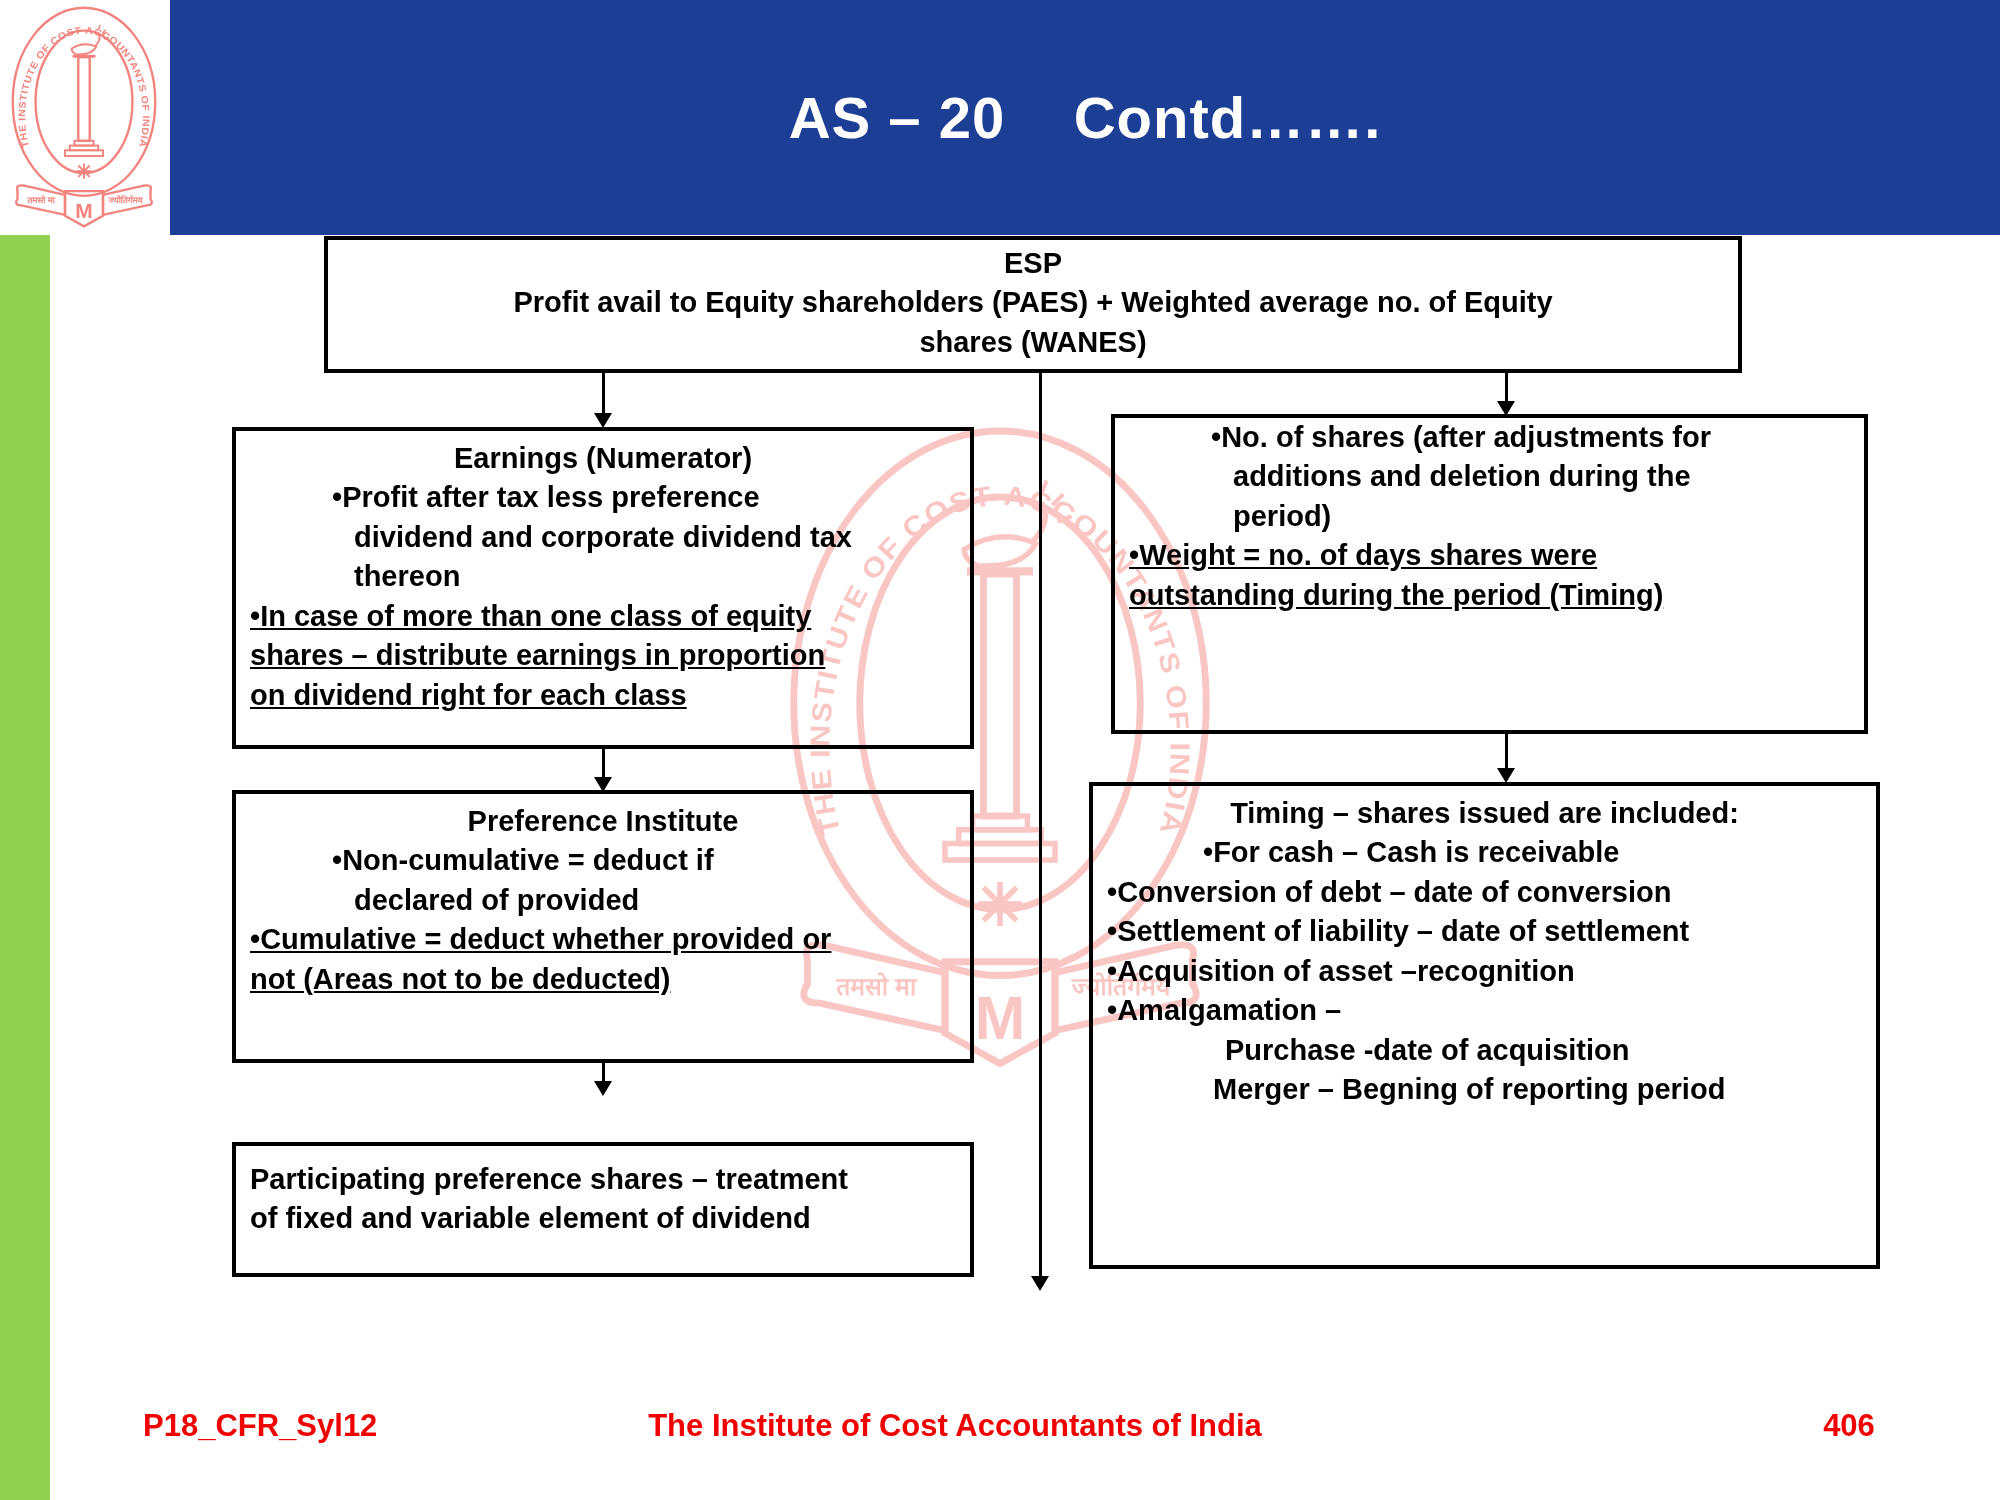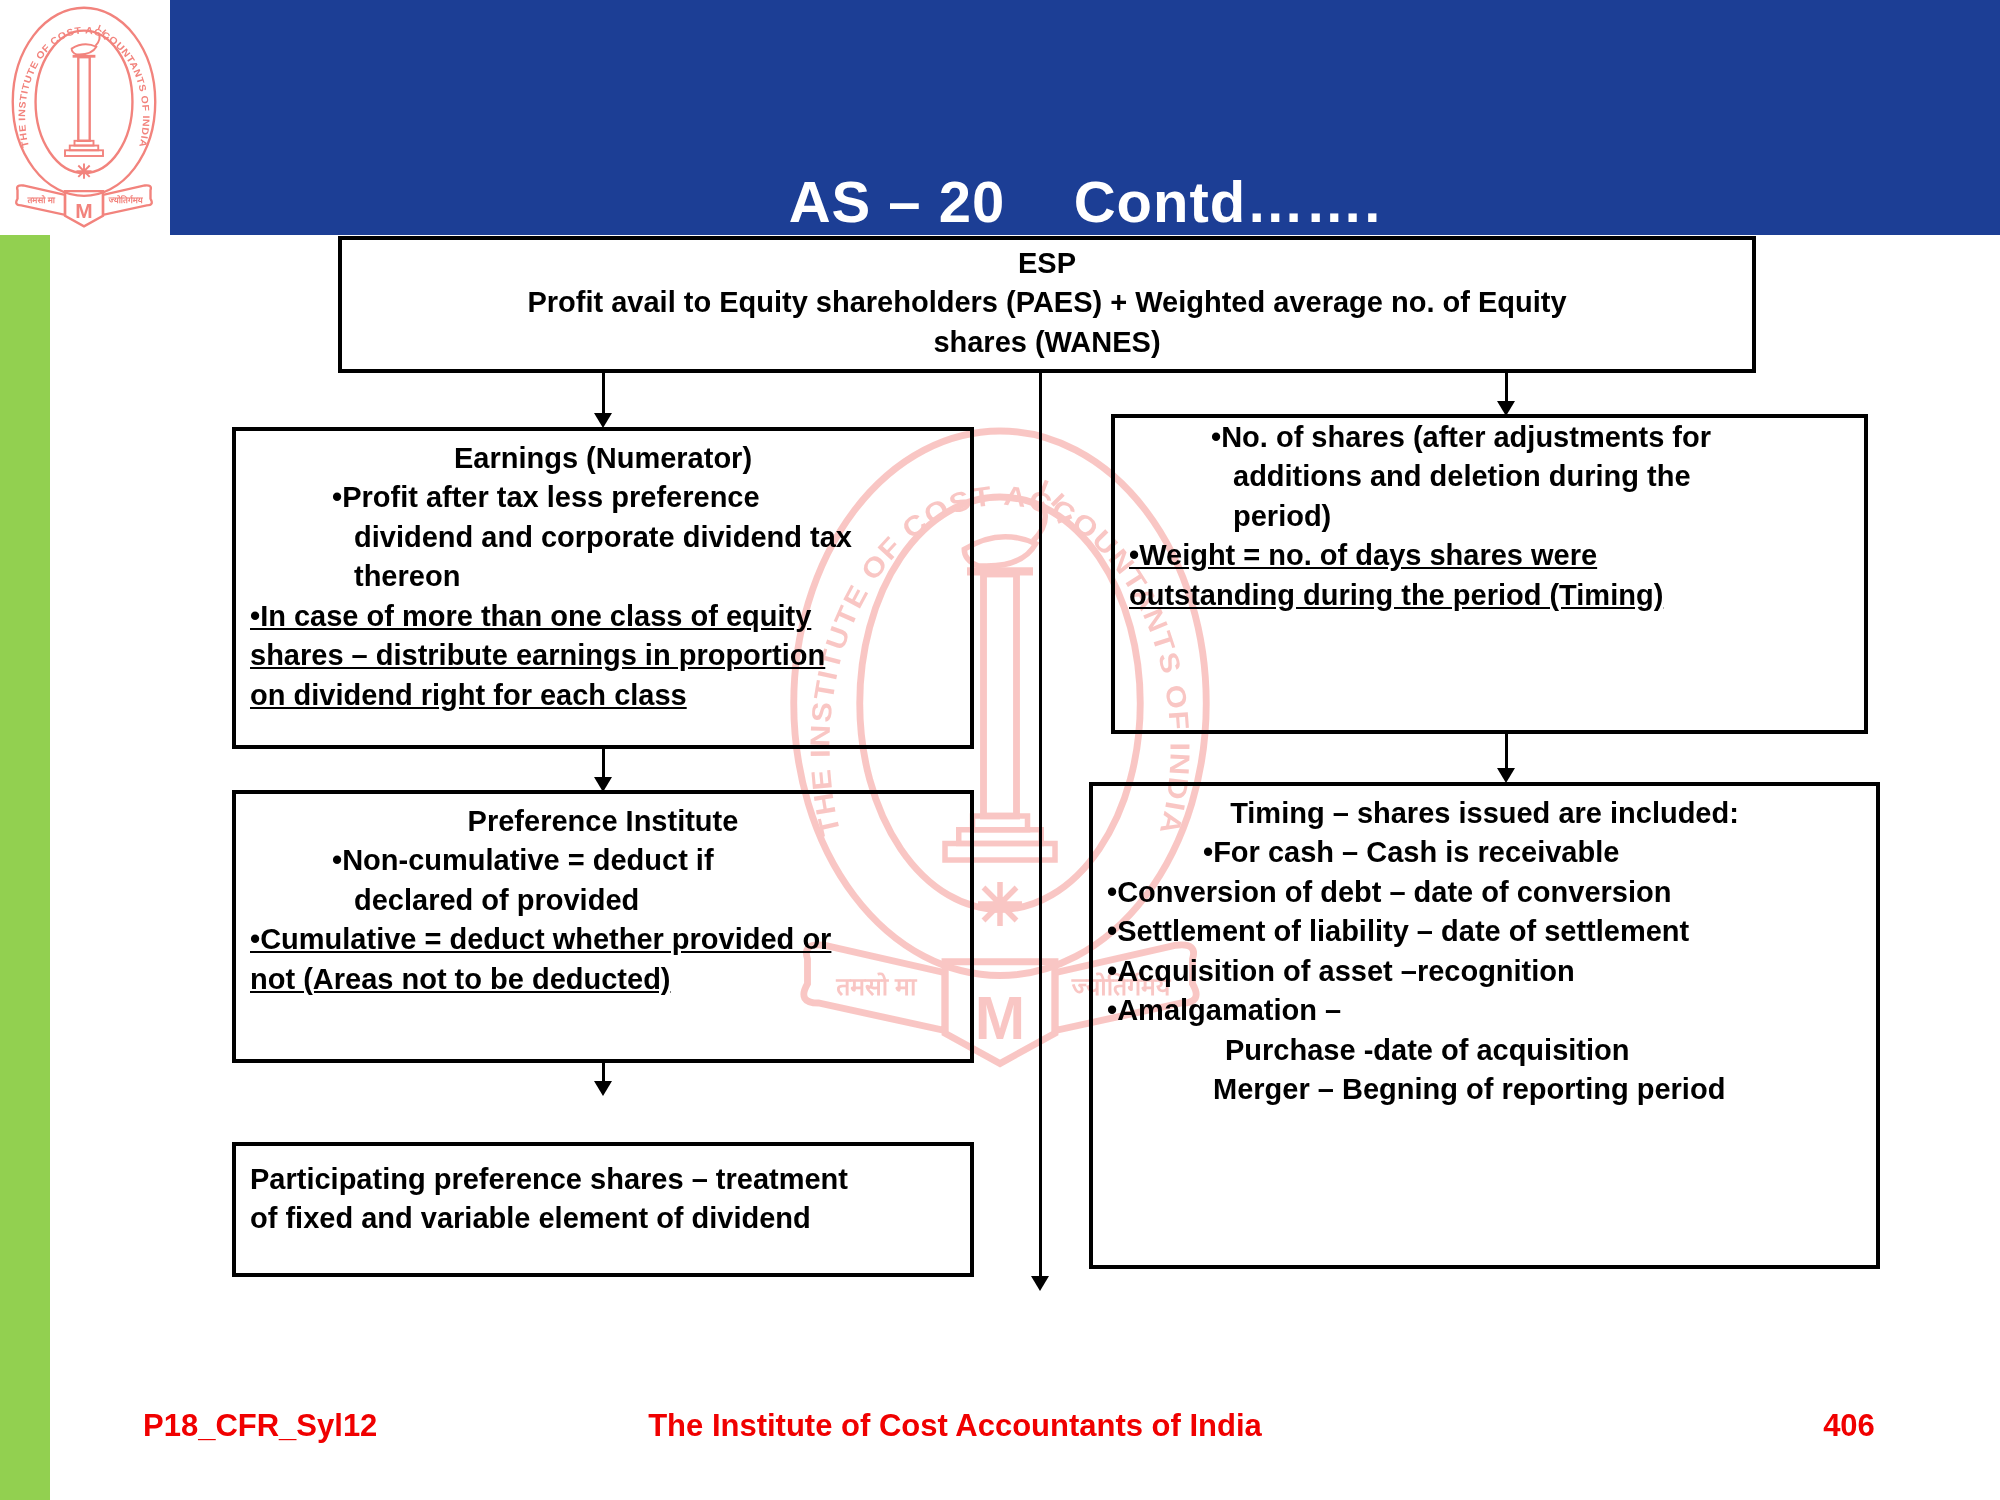--- a/index.html
+++ b/index.html
@@ -8,21 +8,21 @@
     --footer-red:#F00000;
     --logo-pink:#F2837D;
   }
   html,body{margin:0;padding:0;background:#fff;}
   .slide{
     position:relative;width:2000px;height:1500px;background:#fff;overflow:hidden;
     font-family:"Liberation Sans","DejaVu Sans",sans-serif;font-weight:700;color:#000;
   }
   
   .header{position:absolute;left:170px;top:0;width:1830px;height:235px;
-    background:var(--header-blue);display:flex;align-items:flex-end;justify-content:center;}
+    background:var(--header-blue);display:flex;align-items:center;justify-content:center;}
   .slide-title{color:#fff;font-size:58px;letter-spacing:1px;white-space:pre;}
   
   .stripe{position:absolute;left:0;top:235px;width:50px;height:1265px;background:var(--stripe-green);}
   
   .corner-logo{position:absolute;left:8px;top:4px;color:var(--logo-pink);}
   .watermark{position:absolute;left:780px;top:420px;color:var(--logo-pink);opacity:.45;}
   
   .fc-box{position:absolute;border:4px solid #000;background:transparent;
     font-size:29px;line-height:1.36;box-sizing:border-box;}
   .fc-box p{margin:0;}
@@ -89,21 +89,21 @@
   <div class="header">
     <div class="slide-title">AS – 20    Contd…….</div>
   </div>
 
   <div class="stripe"></div>
 
   <svg class="watermark" viewBox="0 0 160 240" width="440" height="660">
       <use href="#emblem"></use>
     </svg>
 
-  <div class="fc-box" style="left:338px;top:236px;width:1418px;height:137px;text-align:center;padding-top:4px;">
+  <div class="fc-box" style="left:324px;top:236px;width:1418px;height:137px;text-align:center;padding-top:4px;">
     <p>ESP</p>
     <p class="pre">Profit avail to Equity shareholders (PAES) + Weighted average no. of Equity
 shares (WANES)</p>
   </div>
 
   <div class="fc-box" style="left:232px;top:427px;width:742px;height:322px;">
     <p class="bx-title">Earnings (Numerator)</p>
     <p class="pre b-ind">•Profit after tax less preference
 dividend and corporate dividend tax
 thereon</p>

